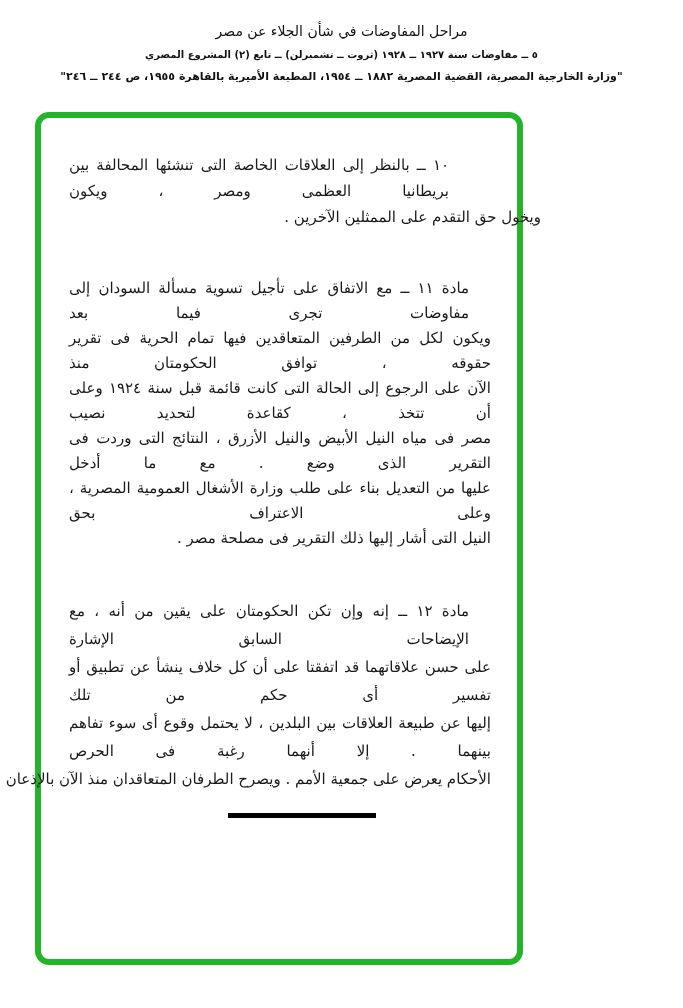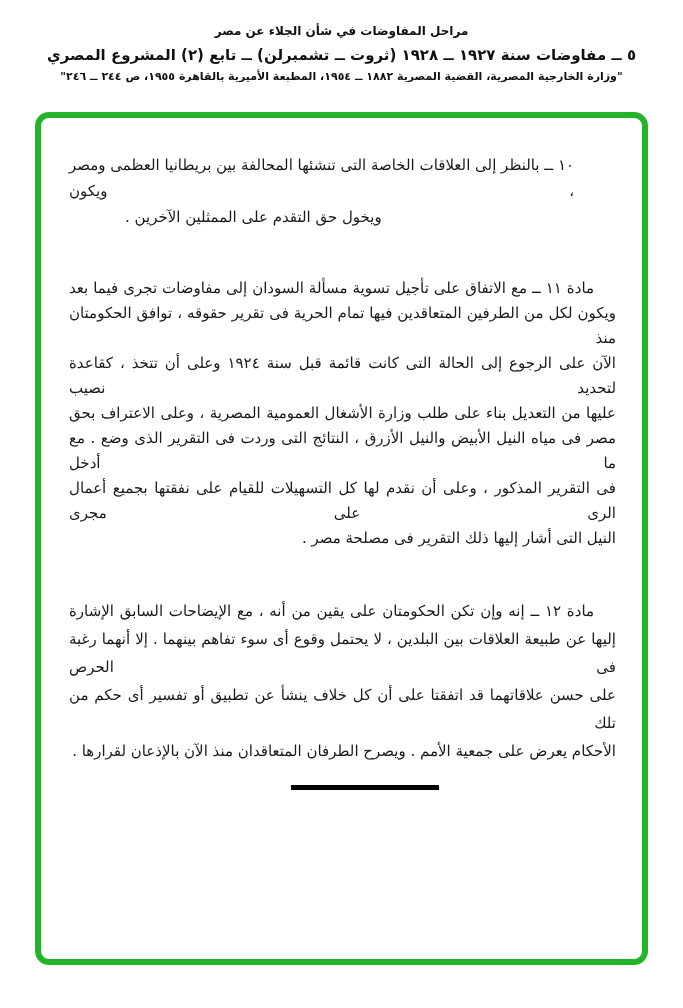--- a/index.html
+++ b/index.html
@@ -15,41 +15,41 @@
     color: #111111;
     overflow: hidden;
   }
   
   .doc-header {
     direction: rtl;
     text-align: center;
     padding-top: 20px;
   }
   .hdr-title {
-    font-size: 12px;
-    font-weight: 700;
+    font-size: 14px;
+    font-weight: 400;
     line-height: 22px;
     letter-spacing: 0.5px;
   }
   .hdr-subtitle {
-    font-size: 15px;
+    font-size: 10px;
     font-weight: 700;
     line-height: 26px;
   }
   .hdr-source {
     font-size: 11px;
     font-weight: 700;
     line-height: 18px;
   }
   
   .green-frame {
     position: absolute;
     left: 35px;
     top: 112px;
-    width: 613px;
+    width: 488px;
     height: 853px;
     box-sizing: border-box;
     border: 6px solid #23b42a;
     border-radius: 14px;
     background: #ffffff;
   }
   .frame-content {
     direction: rtl;
     padding: 28px 26px 0 28px;
     font-family: "DejaVu Serif", serif;
@@ -63,23 +63,23 @@
   .para-3 { margin-top: 30px; line-height: 28px; }
   .ln { white-space: nowrap; }
   .ln-just {
     white-space: normal;
     text-align: justify;
     text-align-last: justify;
   }
   .ln-first-p1 { padding-right: 42px; }
   .ln-first-p23 { padding-right: 22px; margin-top: 46px; }
   .ln-center {
-    text-align: left;
+    text-align: right;
     position: relative;
-    left: 56px; 
+    left: 50px; 
   }
   .ln-left { text-align: right; }
   
   .section-divider {
     width: 148px;
     height: 5px;
     background: #000000;
     margin: 20px auto 0 auto;
     transform: translateX(22px); 
   }
@@ -98,29 +98,28 @@
 
     <div class="para para-1">
       <div class="ln ln-just ln-first-p1">١٠ ــ بالنظر إلى العلاقات الخاصة التى تنشئها المحالفة بين بريطانيا العظمى ومصر ، ويكون</div>
       <div class="ln ln-center">ويخول حق التقدم على الممثلين الآخرين .</div>
     </div>
 
     <div class="para para-2">
       <div class="ln ln-just ln-first-p23">مادة ١١ ــ مع الاتفاق على تأجيل تسوية مسألة السودان إلى مفاوضات تجرى فيما بعد</div>
       <div class="ln ln-just">ويكون لكل من الطرفين المتعاقدين فيها تمام الحرية فى تقرير حقوقه ، توافق الحكومتان منذ</div>
       <div class="ln ln-just">الآن على الرجوع إلى الحالة التى كانت قائمة قبل سنة ١٩٢٤ وعلى أن تتخذ ، كقاعدة لتحديد نصيب</div>
+      <div class="ln ln-just">مصر فى مياه النيل الأبيض والنيل الأزرق ، النتائج التى وردت فى التقرير الذى وضع . مع ما أدخل</div>
       <div class="ln ln-just">عليها من التعديل بناء على طلب وزارة الأشغال العمومية المصرية ، وعلى الاعتراف بحق</div>
-      <div class="ln ln-just">مصر فى مياه النيل الأبيض والنيل الأزرق ، النتائج التى وردت فى التقرير الذى وضع . مع ما أدخل</div>
-      <div class="ln ln-just">فى التقرير المذكور ، وعلى أن نقدم لها كل التسهيلات للقيام على نفقتها بجميع أعمال الرى على مجرى</div>
       <div class="ln ln-left">النيل التى أشار إليها ذلك التقرير فى مصلحة مصر .</div>
     </div>
 
     <div class="para para-3">
       <div class="ln ln-just ln-first-p23">مادة ١٢ ــ إنه وإن تكن الحكومتان على يقين من أنه ، مع الإيضاحات السابق الإشارة</div>
+      <div class="ln ln-just">على حسن علاقاتهما قد اتفقتا على أن كل خلاف ينشأ عن تطبيق أو تفسير أى حكم من تلك</div>
       <div class="ln ln-just">إليها عن طبيعة العلاقات بين البلدين ، لا يحتمل وقوع أى سوء تفاهم بينهما . إلا أنهما رغبة فى الحرص</div>
-      <div class="ln ln-just">على حسن علاقاتهما قد اتفقتا على أن كل خلاف ينشأ عن تطبيق أو تفسير أى حكم من تلك</div>
       <div class="ln ln-left">الأحكام يعرض على جمعية الأمم . ويصرح الطرفان المتعاقدان منذ الآن بالإذعان لقرارها .</div>
     </div>
 
     <div class="section-divider"></div>
 
   </div>
 </div>
 
 </body></html>

